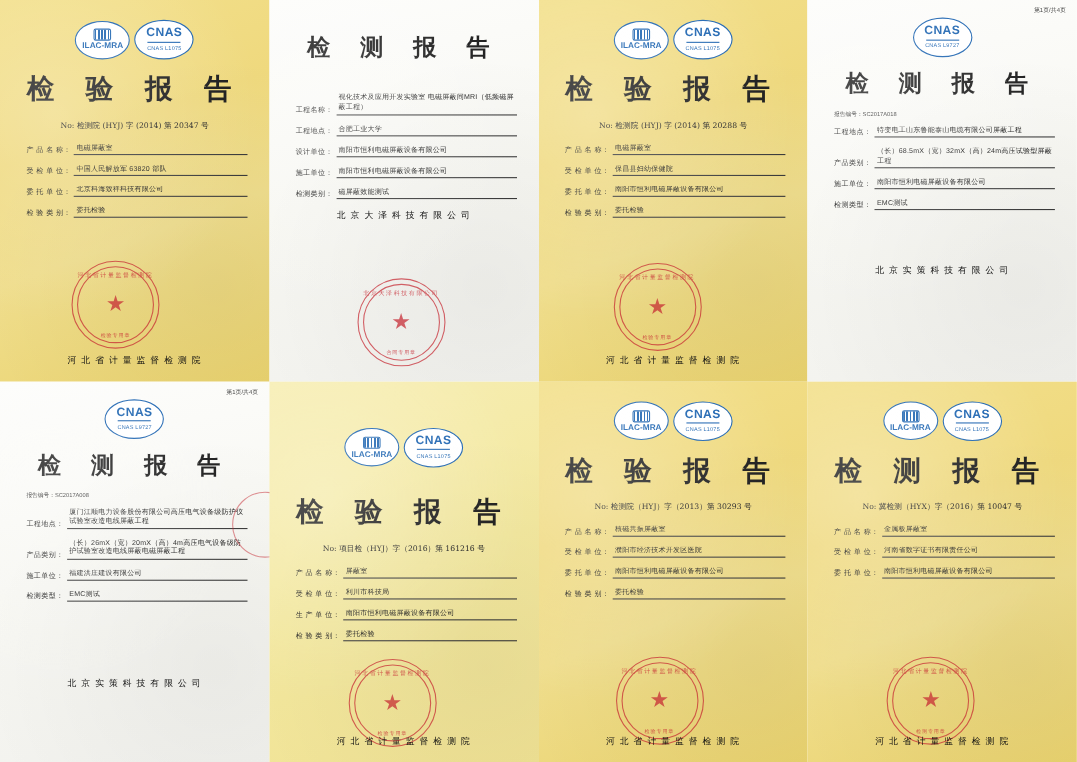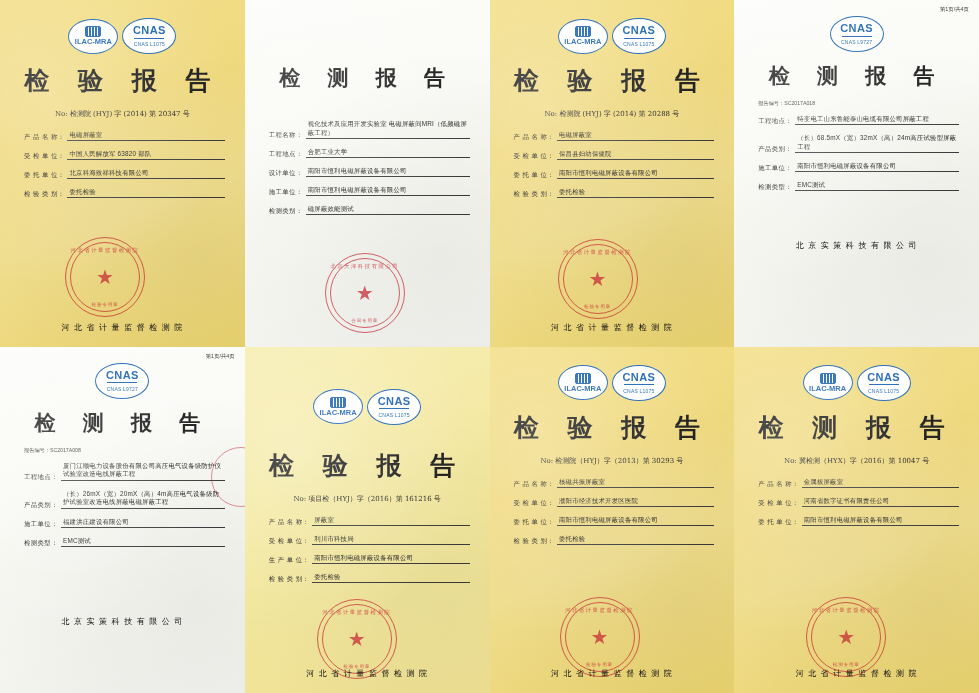--- a/index.html
+++ b/index.html
@@ -330,20 +330,21 @@
         <span class="lbl">检测类别：</span>
         <span class="val">磁屏蔽效能测试</span>
       </div>
     </div>
     <div class="stamp" style="left:80px; bottom:14px;">
       <div class="inner-ring"></div>
       <div class="arc-top">北京大泽科技有限公司</div>
       <div class="star">★</div>
       <div class="arc-bot">合同专用章</div>
     </div>
+    <div class="footer" style="padding-bottom:140px;">北 京 大 泽 科 技 有 限 公 司</div>
   </div>
 
   <div class="cert yellow">
     <div class="topbar">
         <span></span>
         <span></span>
       </div>
     <div class="logo-row">
       <div class="ilac-oval">
         <div class="ilac-mark"></div>

